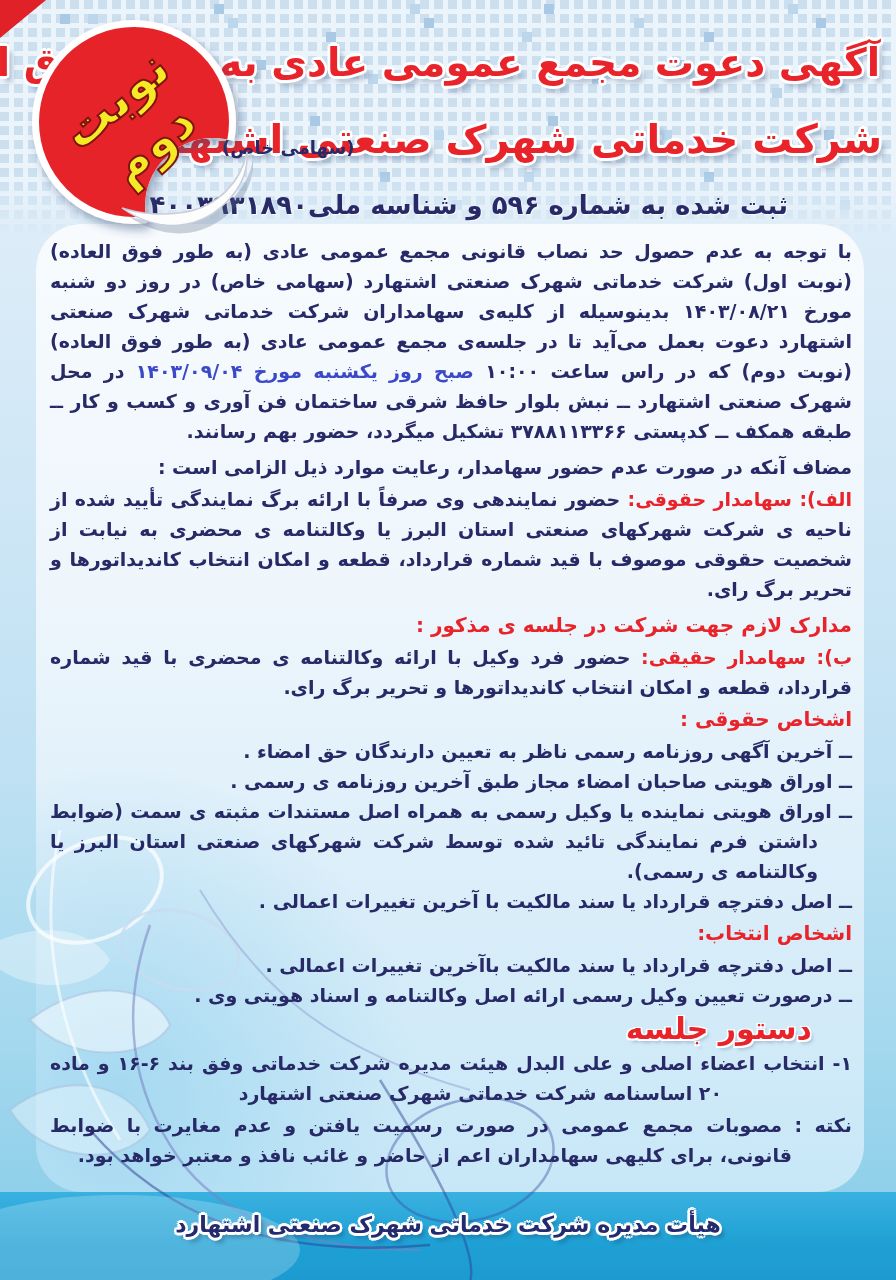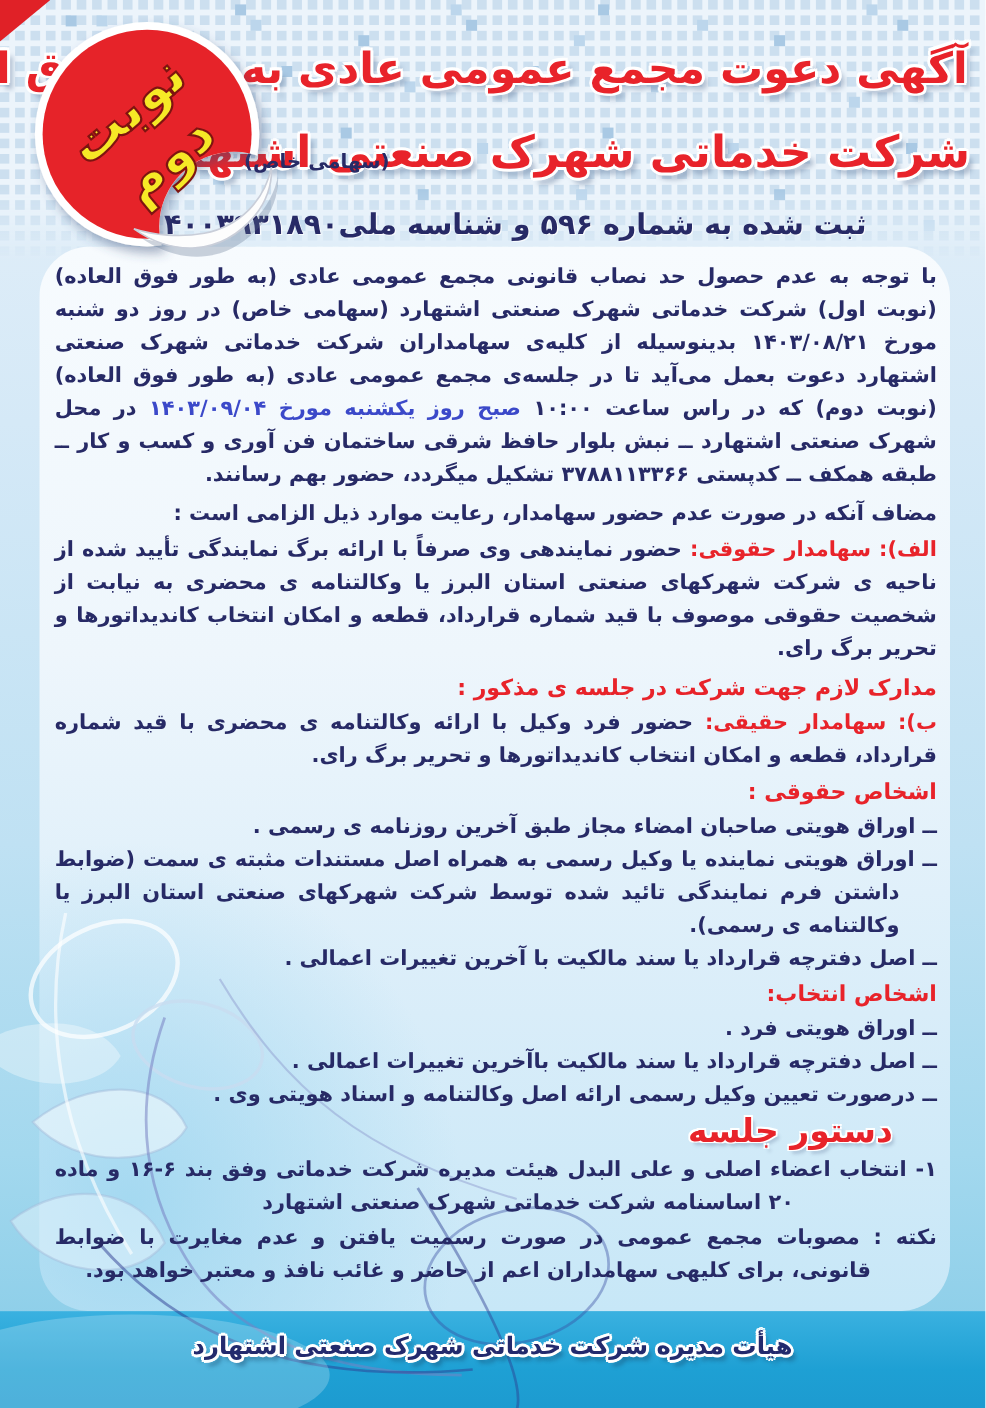--- a/index.html
+++ b/index.html
@@ -137,29 +137,29 @@
     <p class="tight">مضاف آنکه در صورت عدم حضور سهامدار، رعایت موارد ذیل الزامی است :</p>
 
     <p><span class="red">الف): سهامدار حقوقی:</span><span> حضور نمایندهی وی صرفاً با ارائه برگ نمایندگی تأیید شده از ناحیه ی شرکت شهرکهای صنعتی استان البرز یا وکالتنامه ی محضری به نیابت از شخصیت حقوقی موصوف با قید شماره قرارداد، قطعه و امکان انتخاب کاندیداتورها و تحریر برگ رای.</span></p>
 
     <p class="tight heading-red">مدارک لازم جهت شرکت در جلسه ی مذکور :</p>
 
     <p class="tight"><span class="red">ب): سهامدار حقیقی:</span><span> حضور فرد وکیل با ارائه وکالتنامه ی محضری با قید شماره قرارداد، قطعه و امکان انتخاب کاندیداتورها و تحریر برگ رای.</span></p>
     <p class="tight heading-red">اشخاص حقوقی :</p>
 
     <ul>
+      <li>ــ آخرین آگهی روزنامه رسمی ناظر به تعیین دارندگان حق امضاء .</li>
       <li>ــ اوراق هویتی صاحبان امضاء مجاز طبق آخرین روزنامه ی رسمی .</li>
       <li>ــ اوراق هویتی نماینده یا وکیل رسمی به همراه اصل مستندات مثبته ی سمت (ضوابط داشتن فرم نمایندگی تائید شده توسط شرکت شهرکهای صنعتی استان البرز یا وکالتنامه ی رسمی).</li>
       <li>ــ اصل دفترچه قرارداد یا سند مالکیت با آخرین تغییرات اعمالی .</li>
     </ul>
 
     <p class="tight heading-red">اشخاص انتخاب:</p>
 
     <ul>
-      <li>ــ اوراق هویتی فرد .</li>
       <li>ــ اصل دفترچه قرارداد یا سند مالکیت باآخرین تغییرات اعمالی .</li>
       <li>ــ درصورت تعیین وکیل رسمی ارائه اصل وکالتنامه و اسناد هویتی وی .</li>
     </ul>
 
     <h3 class="agenda-heading">دستور جلسه</h3>
 
     <ol>
       <li>۱- انتخاب اعضاء اصلی و علی البدل هیئت مدیره شرکت خدماتی وفق بند ‎۱۶-۶‎ و ماده ۲۰ اساسنامه شرکت خدماتی شهرک صنعتی اشتهارد</li>
     </ol>
 

